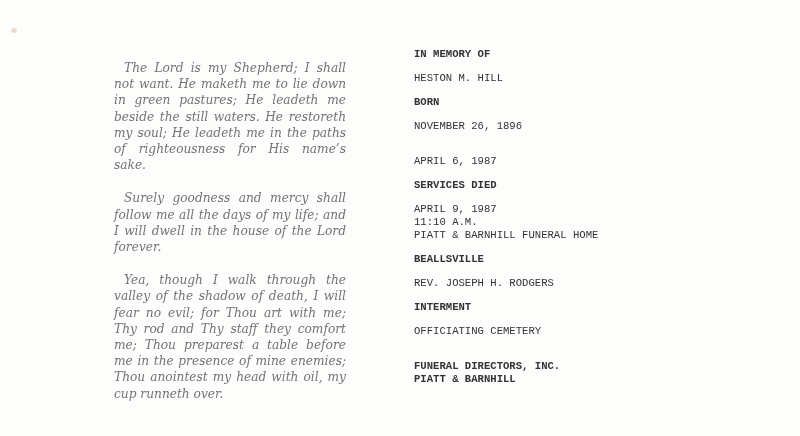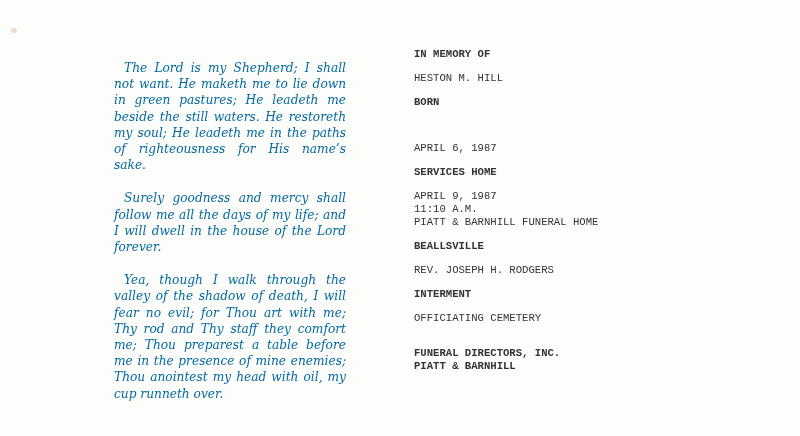--- a/index.html
+++ b/index.html
@@ -6,21 +6,21 @@
     body {
       width: 800px; height: 436px; overflow: hidden;
       background: #fdfdfc; position: relative;
       color: #3a3a3a;
     }
     .speck { position: absolute; left: 11px; top: 28px; width: 6px; height: 5px; border-radius: 50%; background: #e8ddd0; }
     .left {
       position: absolute; left: 114px; top: 60px; width: 232px;
       font-family: "DejaVu Serif", "Liberation Serif", serif;
       font-style: italic; font-size: 12.2px; line-height: 16.2px;
-      text-align: justify; color: #0369a1;
+      text-align: justify; color: #737373;
     }
     .left p { margin: 0 0 17px 0; text-indent: 10px; }
     .right {
       position: absolute; left: 414px; top: 48px; width: 300px;
       font-family: "Liberation Mono", "DejaVu Sans Mono", monospace;
       font-size: 10.6px; text-align: left; color: #333;
     }
     .right .l { display: block; line-height: 13px; }
     .right .h { font-weight: bold; }
     .gap { height: 11px; }
@@ -37,25 +37,26 @@
   <p>Yea, though I walk through the valley of the shadow of death, I will fear no evil; for Thou art with me; Thy rod and Thy staff they comfort me; Thou preparest a table before me in the presence of mine enemies; Thou anointest my head with oil, my cup runneth over.</p>
 </div>
 
 <div class="right">
   <span class="l h">IN MEMORY OF</span>
   <div class="gap"></div>
   <span class="l">HESTON M. HILL</span>
   <div class="gap"></div>
   <span class="l h">BORN</span>
   <div class="gap"></div>
+  <span class="l">NOVEMBER 26, 1896</span>
   <div class="gap"></div>
   <div class="gap"></div>
   <span class="l">APRIL 6, 1987</span>
   <div class="gap"></div>
-  <span class="l h">SERVICES HOME</span>
+  <span class="l h">SERVICES DIED</span>
   <div class="gap"></div>
   <span class="l">APRIL 9, 1987</span>
   <span class="l">11:10 A.M.</span>
   <span class="l">PIATT &amp; BARNHILL FUNERAL HOME</span>
   <div class="gap"></div>
   <span class="l h">BEALLSVILLE</span>
   <div class="gap"></div>
   <span class="l">REV. JOSEPH H. RODGERS</span>
   <div class="gap"></div>
   <span class="l h">INTERMENT</span>

